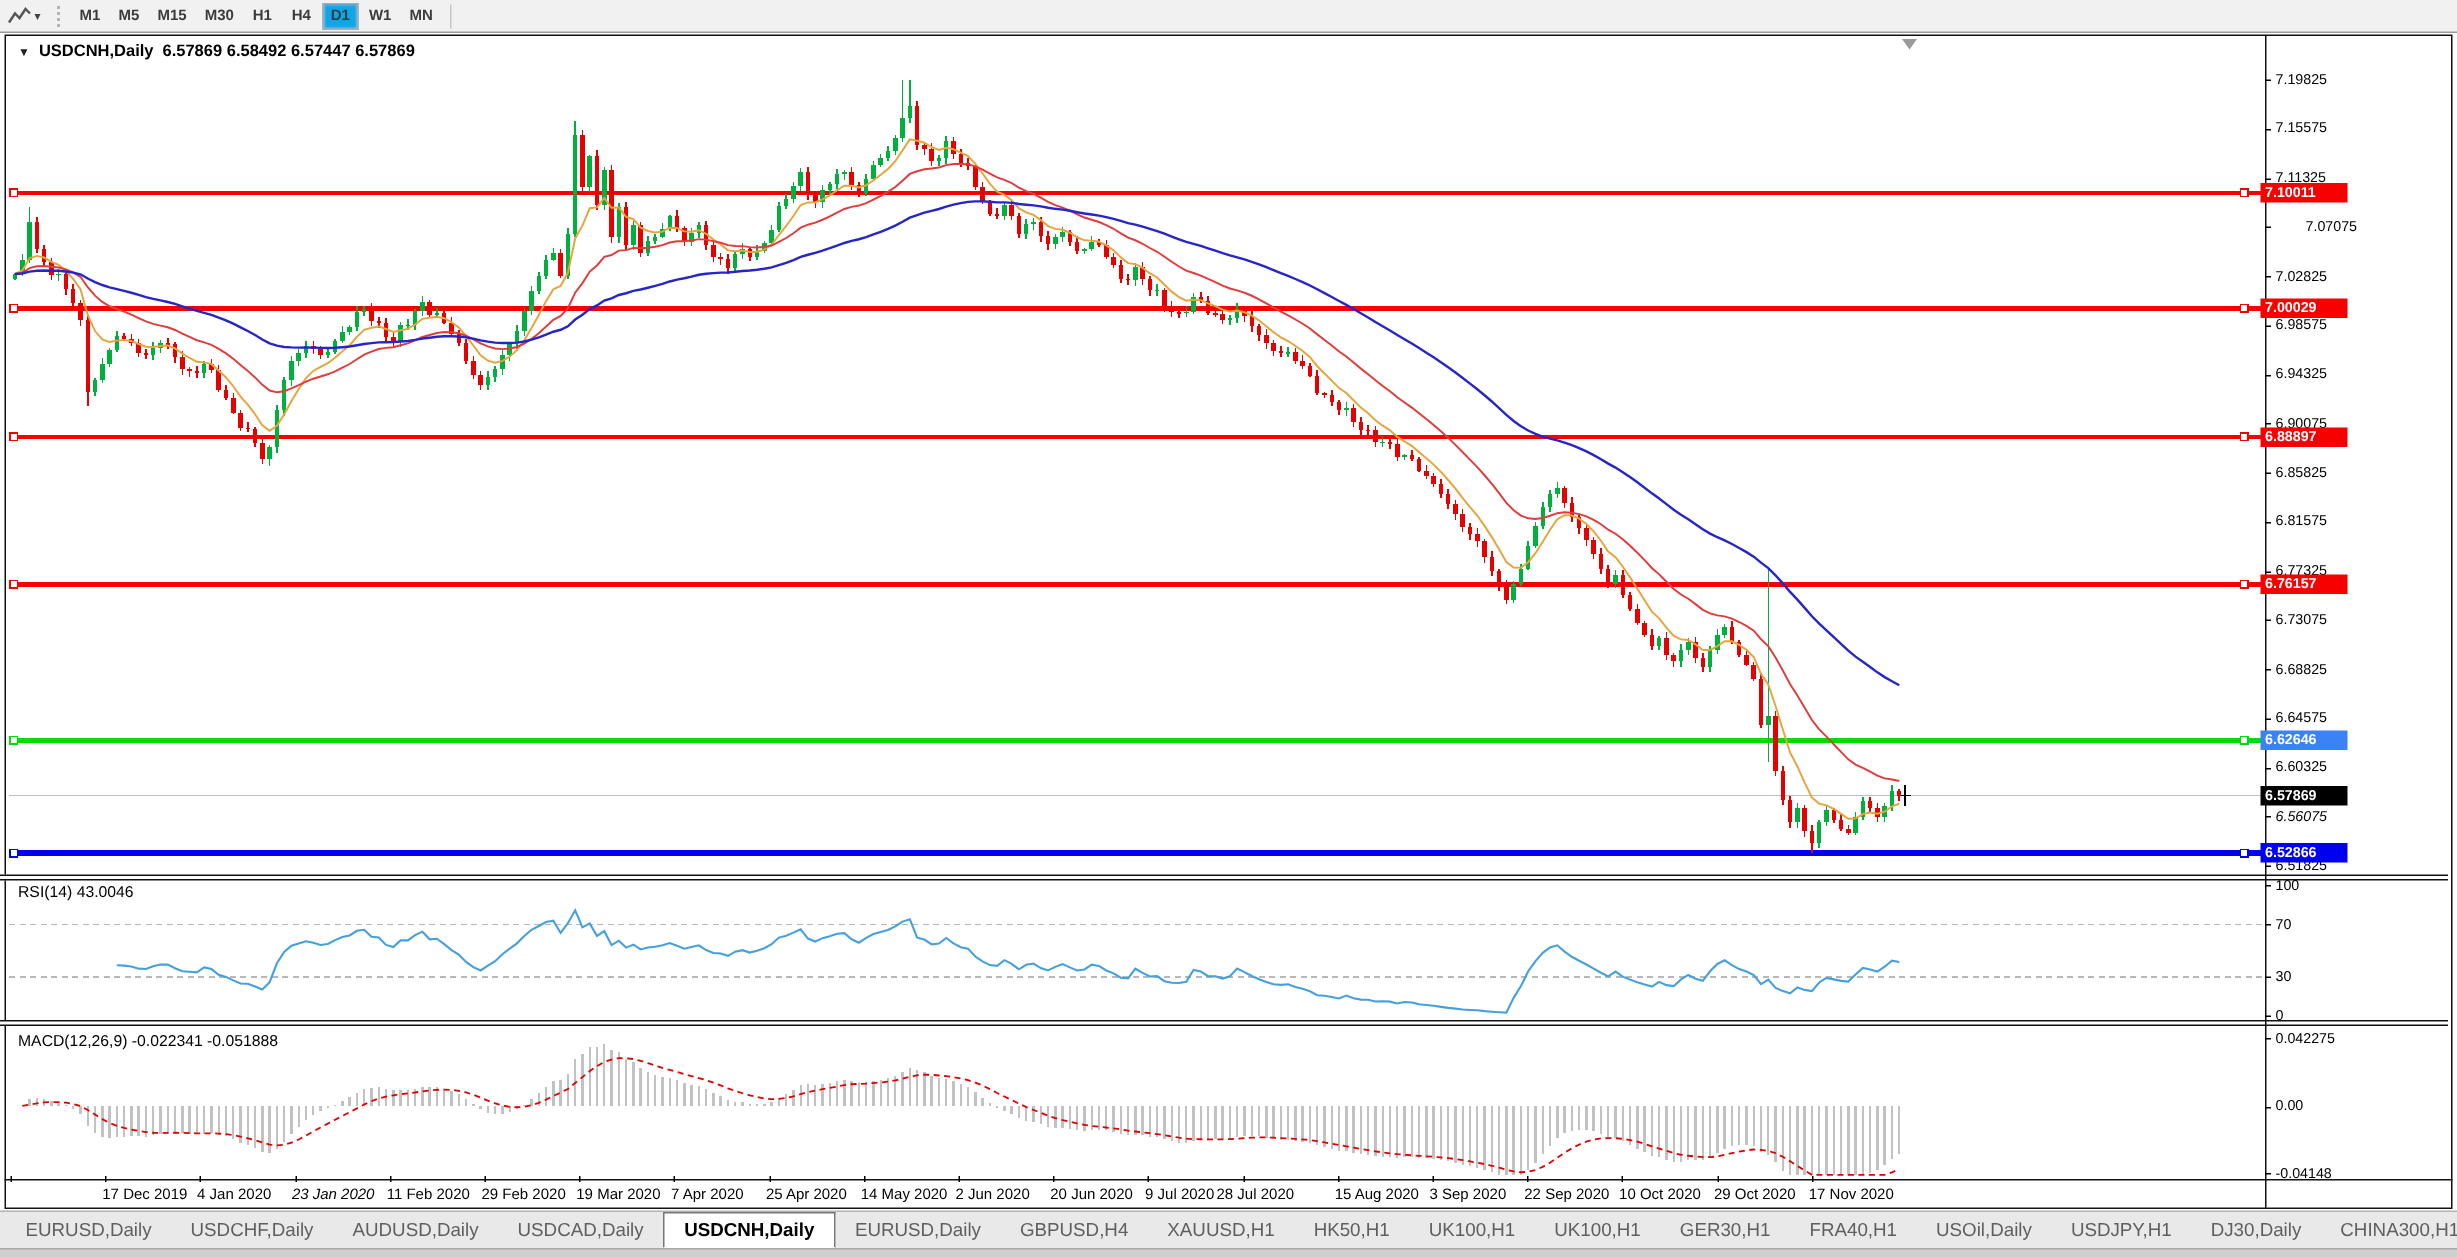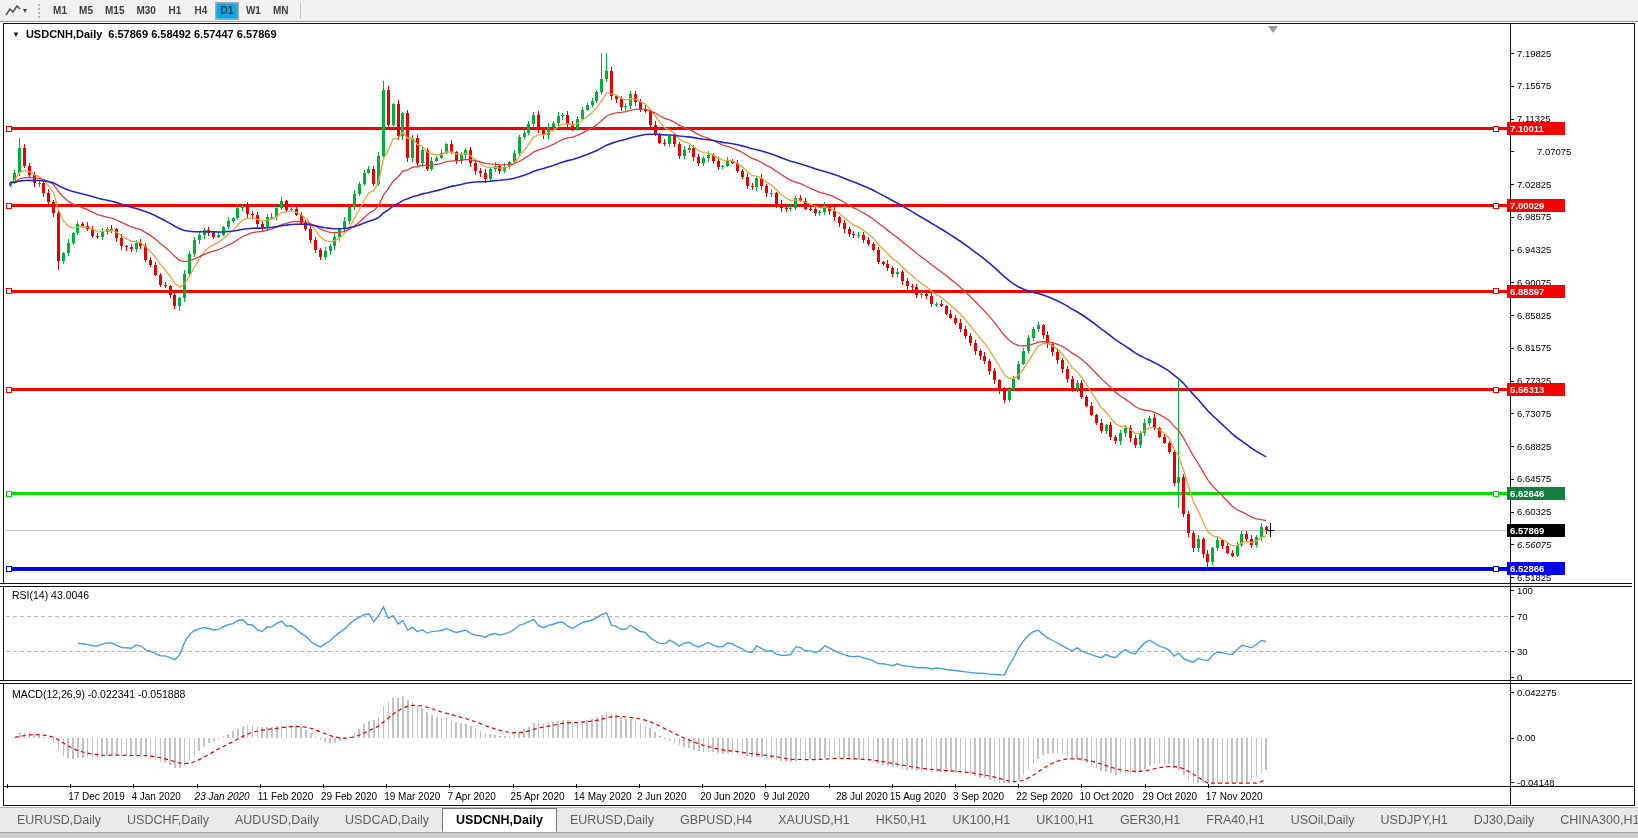--- a/index.html
+++ b/index.html
@@ -969,38 +969,38 @@
       <div class="date-label" style="left: 510.6px;">25 Apr 2020</div>
       <div class="date-tick" style="left: 575.8px;"></div>
       <div class="date-label" style="left: 573.8px;">14 May 2020</div>
       <div class="date-tick" style="left: 639px;"></div>
       <div class="date-label" style="left: 637px;">2 Jun 2020</div>
       <div class="date-tick" style="left: 702.2px;"></div>
       <div class="date-label" style="left: 700.2px;">20 Jun 2020</div>
       <div class="date-tick" style="left: 765.4px;"></div>
       <div class="date-label" style="left: 763.4px;">9 Jul 2020</div>
       <div class="date-tick" style="left: 828.6px;"></div>
-      <div class="date-label" style="left: 836px;">28 Jul 2020</div>
+      <div class="date-label" style="left: 811px;">28 Jul 2020</div>
       <div class="date-tick" style="left: 891.8px;"></div>
       <div class="date-label" style="left: 889.8px;">15 Aug 2020</div>
       <div class="date-tick" style="left: 955px;"></div>
       <div class="date-label" style="left: 953px;">3 Sep 2020</div>
       <div class="date-tick" style="left: 1018.2px;"></div>
       <div class="date-label" style="left: 1016.2px;">22 Sep 2020</div>
       <div class="date-tick" style="left: 1081.4px;"></div>
       <div class="date-label" style="left: 1079.4px;">10 Oct 2020</div>
       <div class="date-tick" style="left: 1144.6px;"></div>
       <div class="date-label" style="left: 1142.6px;">29 Oct 2020</div>
       <div class="date-tick" style="left: 1207.8px;"></div>
       <div class="date-label" style="left: 1205.8px;">17 Nov 2020</div>
       <div class="px-label" style="top: 122.126px; background: rgb(246, 0, 0);">7.10011</div>
       <div class="px-label" style="top: 199.046px; background: rgb(246, 0, 0);">7.00029</div>
       <div class="px-label" style="top: 284.828px; background: rgb(246, 0, 0);">6.88897</div>
-      <div class="px-label" style="top: 383px; background: rgb(246, 0, 0);">5.56313</div>
-      <div class="px-label" style="top: 487.115px; background: #15803d;">6.62646</div>
+      <div class="px-label" style="top: 383px; background: rgb(246, 0, 0);">6.76157</div>
+      <div class="px-label" style="top: 487.115px; background: #3b82f6;">6.62646</div>
       <div class="px-label" style="top: 562.478px; background: rgb(0, 0, 240);">6.52866</div>
       <div class="px-label" style="top: 523.926px; background: rgb(0, 0, 0);">6.57869</div>
       <div class="pane-label" style="left: 12px; top: 589px;">RSI(14) 43.0046</div>
       <div class="pane-label" style="left: 12px; top: 688px;">MACD(12,26,9) -0.022341 -0.051888</div>
       <div class="shift-tri" style="left: 1268px; top: 26px;"></div>
     </div>
 
   <div class="tabbar" id="tabbar">
       <div class="tab">EURUSD,Daily</div>
       <div class="tab-sep"></div>

